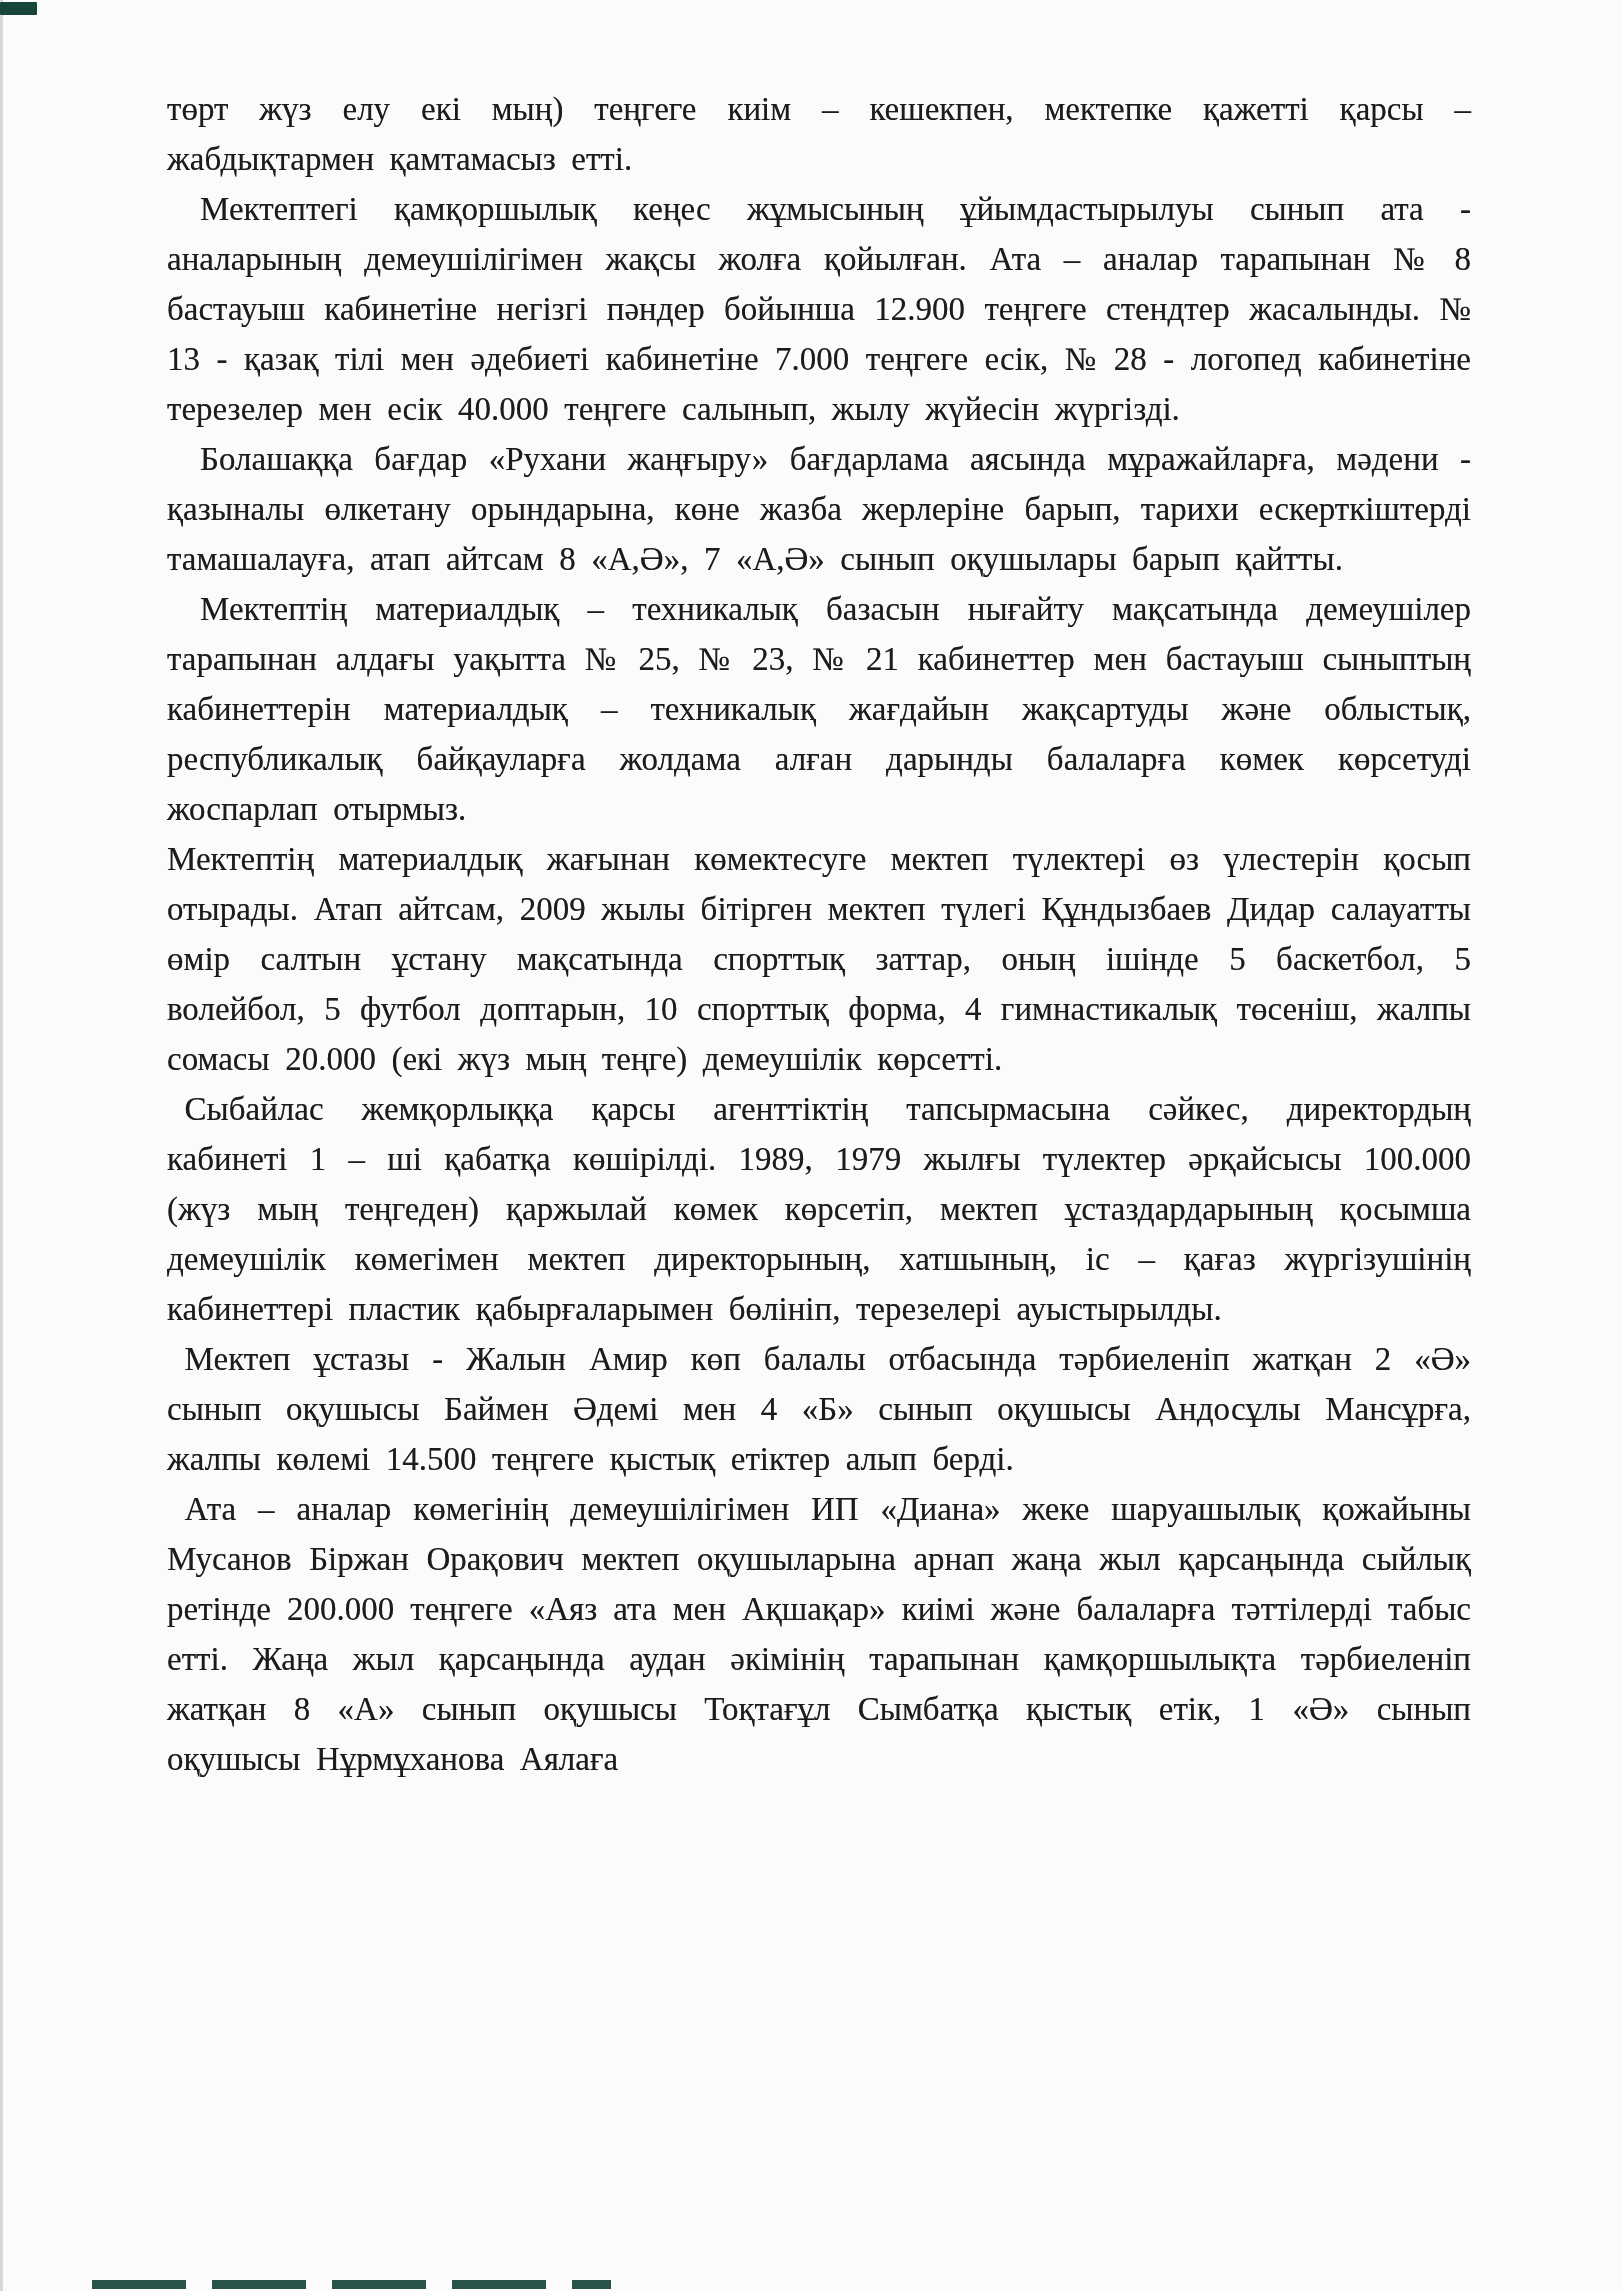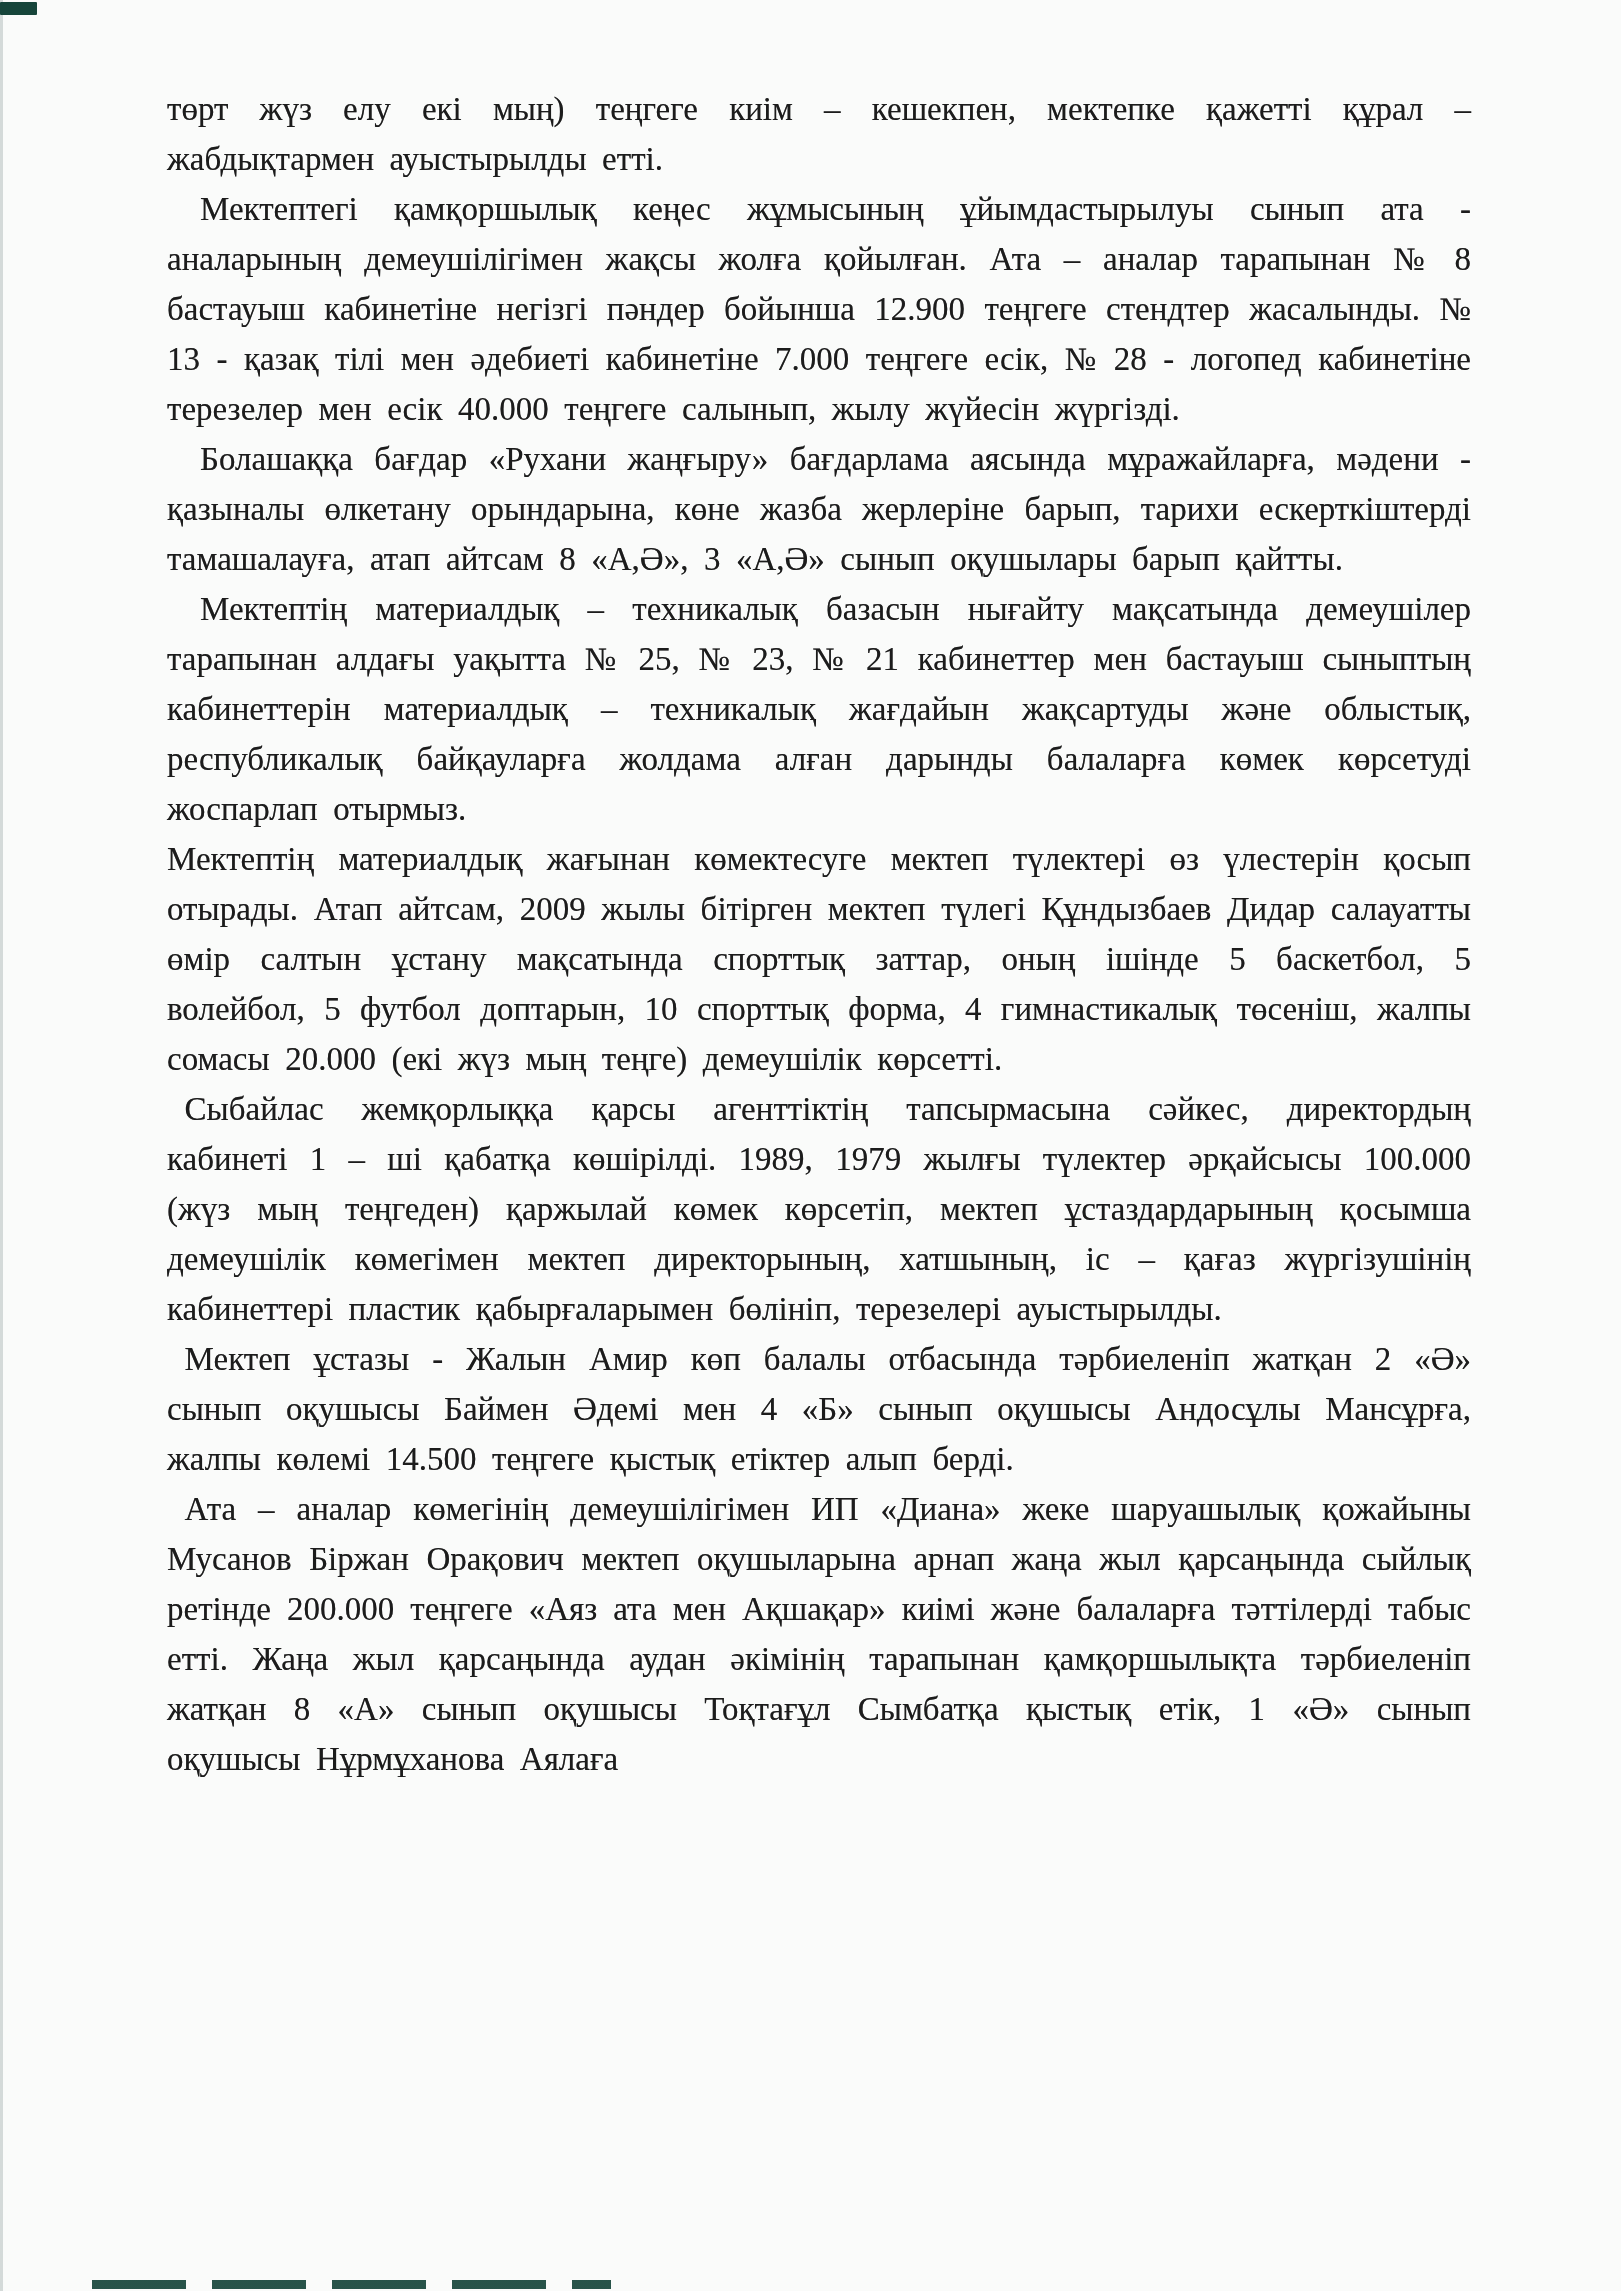--- a/index.html
+++ b/index.html
@@ -75,23 +75,23 @@
 </style>
 </head>
 <body>
 
 <div class="page">
 
   <div class="edge-line"></div>
   <div class="corner-mark"></div>
 
   <div class="textblock">
-    <p class="ind-0">төрт жүз елу екі мың) теңгеге киім – кешекпен, мектепке қажетті құрал – жабдықтармен ауыстырылды етті.</p>
+    <p class="ind-0">төрт жүз елу екі мың) теңгеге киім – кешекпен, мектепке қажетті қарсы – жабдықтармен қамтамасыз етті.</p>
     <p class="ind-md">Мектептегі қамқоршылық кеңес жұмысының ұйымдастырылуы сынып ата - аналарының демеушілігімен жақсы жолға қойылған. Ата – аналар тарапынан № 8 бастауыш кабинетіне негізгі пәндер бойынша 12.900 теңгеге стендтер жасалынды. № 13 - қазақ тілі мен әдебиеті кабинетіне 7.000 теңгеге есік, № 28 - логопед кабинетіне терезелер мен есік 40.000 теңгеге салынып, жылу жүйесін жүргізді.</p>
-    <p class="ind-md">Болашаққа бағдар «Рухани жаңғыру» бағдарлама аясында мұражайларға, мәдени - қазыналы өлкетану орындарына, көне жазба жерлеріне барып, тарихи ескерткіштерді тамашалауға, атап айтсам 8 «А,Ә», 3 «А,Ә» сынып оқушылары барып қайтты.</p>
+    <p class="ind-md">Болашаққа бағдар «Рухани жаңғыру» бағдарлама аясында мұражайларға, мәдени - қазыналы өлкетану орындарына, көне жазба жерлеріне барып, тарихи ескерткіштерді тамашалауға, атап айтсам 8 «А,Ә», 7 «А,Ә» сынып оқушылары барып қайтты.</p>
     <p class="ind-md">Мектептің материалдық – техникалық базасын нығайту мақсатында демеушілер тарапынан алдағы уақытта № 25, № 23, № 21 кабинеттер мен бастауыш сыныптың кабинеттерін материалдық – техникалық жағдайын жақсартуды және облыстық, республикалық байқауларға жолдама алған дарынды балаларға көмек көрсетуді жоспарлап отырмыз.</p>
     <p class="ind-0">Мектептің материалдық жағынан көмектесуге мектеп түлектері өз үлестерін қосып отырады. Атап айтсам, 2009 жылы бітірген мектеп түлегі Құндызбаев Дидар салауатты өмір салтын ұстану мақсатында спорттық заттар, оның ішінде 5 баскетбол, 5 волейбол, 5 футбол доптарын, 10 спорттық форма, 4 гимнастикалық төсеніш, жалпы сомасы 20.000 (екі жүз мың теңге) демеушілік көрсетті.</p>
     <p class="ind-sm">Сыбайлас жемқорлыққа қарсы агенттіктің тапсырмасына сәйкес, директордың кабинеті 1 – ші қабатқа көшірілді. 1989, 1979 жылғы түлектер әрқайсысы 100.000 (жүз мың теңгеден) қаржылай көмек көрсетіп, мектеп ұстаздардарының қосымша демеушілік көмегімен мектеп директорының, хатшының, іс – қағаз жүргізушінің кабинеттері пластик қабырғаларымен бөлініп, терезелері ауыстырылды.</p>
     <p class="ind-sm">Мектеп ұстазы - Жалын Амир көп балалы отбасында тәрбиеленіп жатқан 2 «Ә» сынып оқушысы Баймен Әдемі мен 4 «Б» сынып оқушысы Андосұлы Мансұрға, жалпы көлемі 14.500 теңгеге қыстық етіктер алып берді.</p>
     <p class="ind-sm">Ата – аналар көмегінің демеушілігімен ИП «Диана» жеке шаруашылық қожайыны Мусанов Біржан Орақович мектеп оқушыларына арнап жаңа жыл қарсаңында сыйлық ретінде 200.000 теңгеге «Аяз ата мен Ақшақар» киімі және балаларға тәттілерді табыс етті. Жаңа жыл қарсаңында аудан әкімінің тарапынан қамқоршылықта тәрбиеленіп жатқан 8 «А» сынып оқушысы Тоқтағұл Сымбатқа қыстық етік, 1 «Ә» сынып оқушысы Нұрмұханова Аялаға</p>
   </div>
 
   <div class="bottom-strip"></div>
 
 </div>

